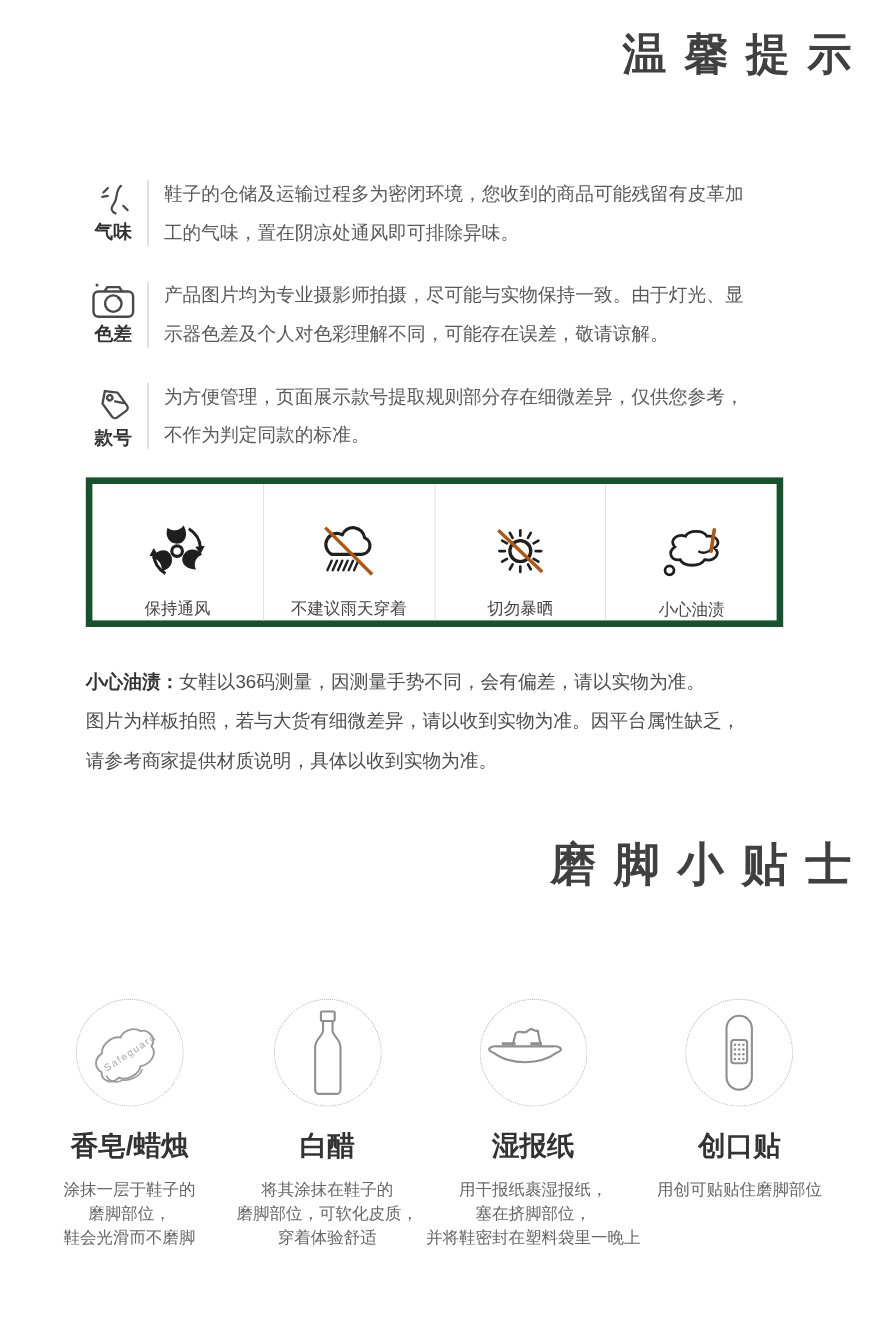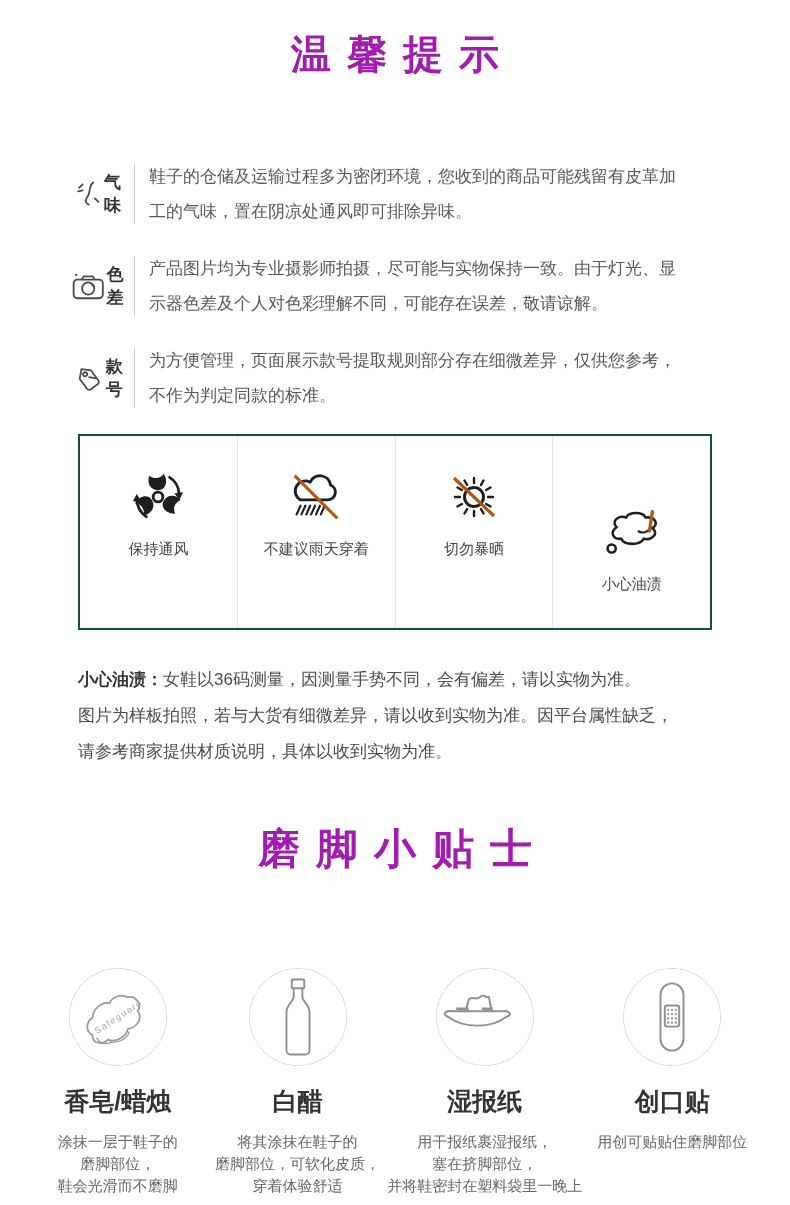--- a/index.html
+++ b/index.html
@@ -3,41 +3,41 @@
 <meta charset="utf-8">
 <style>
   * { box-sizing: border-box; margin: 0; padding: 0; }
   html,body { background:#ffffff; }
   body {
     width: 790px; height: 1205px; margin: 0 auto;
     font-family: "Liberation Sans", "DejaVu Sans", sans-serif;
     color: #333; overflow: hidden; position: relative;
   }
   .main-title {
-    text-align: center; font-size: 40px; font-weight: 600; color: #a21caf;
-    letter-spacing: 16px; text-indent: 16px; line-height: 1.2; padding-top: 30px;
+    text-align: right; font-size: 40px; font-weight: 600; color: #404040;
+    letter-spacing: 16px; text-indent: 16px; line-height: 1.2; padding-top: 30px; font-family: Liberation Mono, monospace;
   }
   .main-title.sub { font-size: 42px; padding-top: 0; margin-top: 54px; }
 
   .tip-rows { margin-top: 80px; }
   .tip-row { display: flex; align-items: center; margin: 0 0 20px 72px; min-height: 72px; }
   .tip-icon-col {
-    width: 62px; display: flex; flex-direction: row; align-items: center;
+    width: 62px; display: flex; flex-direction: column; align-items: center;
     justify-content: center; gap: 2px; flex: none;
   }
   .tip-label { font-size: 17px; font-weight: bold; color: #333; }
   .tip-divider { width: 1px; background: #c9c9c9; align-self: stretch; margin: 6px 0; flex: none; }
   .tip-text {
     padding-left: 14px; width: 600px; font-size: 17px; line-height: 35px;
     color: #595959; white-space: pre-line;
   }
 
   .care-table {
     margin: 18px 0 0 78px; width: 634px; display: flex;
-    border: 2px solid #14532d; height: 196px;
+    border: 6px solid #14532d; height: 136px;
   }
   .care-cell {
     flex: 1 1 0; display: flex; flex-direction: column; align-items: center;
     padding-top: 32px; border-right: 1px solid #e4e4e4;
   }
   .care-cell:last-child { border-right: none; justify-content: center; }
   .care-cell svg { height: 58px; }
   .care-label { margin-top: 14px; font-size: 15px; color: #454545; white-space: nowrap; }
 
   .note {

